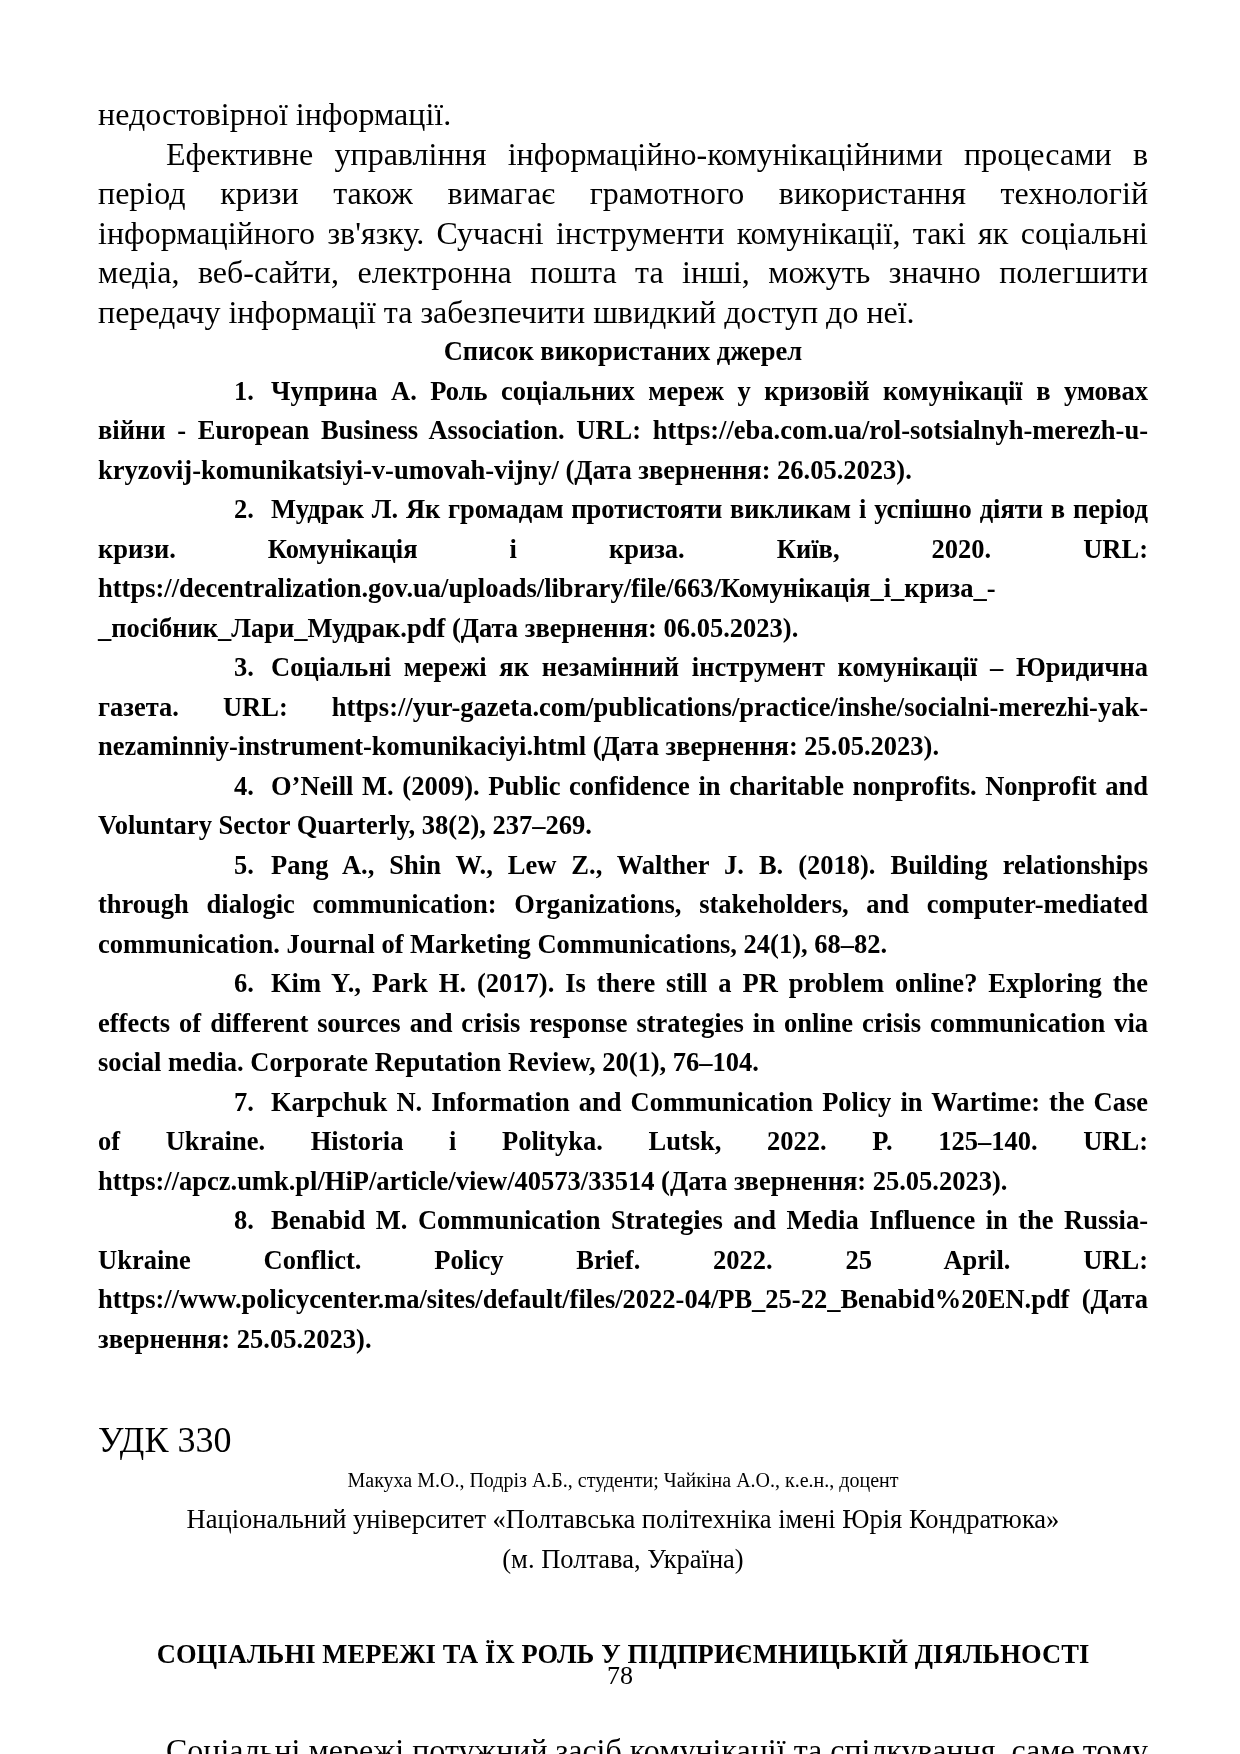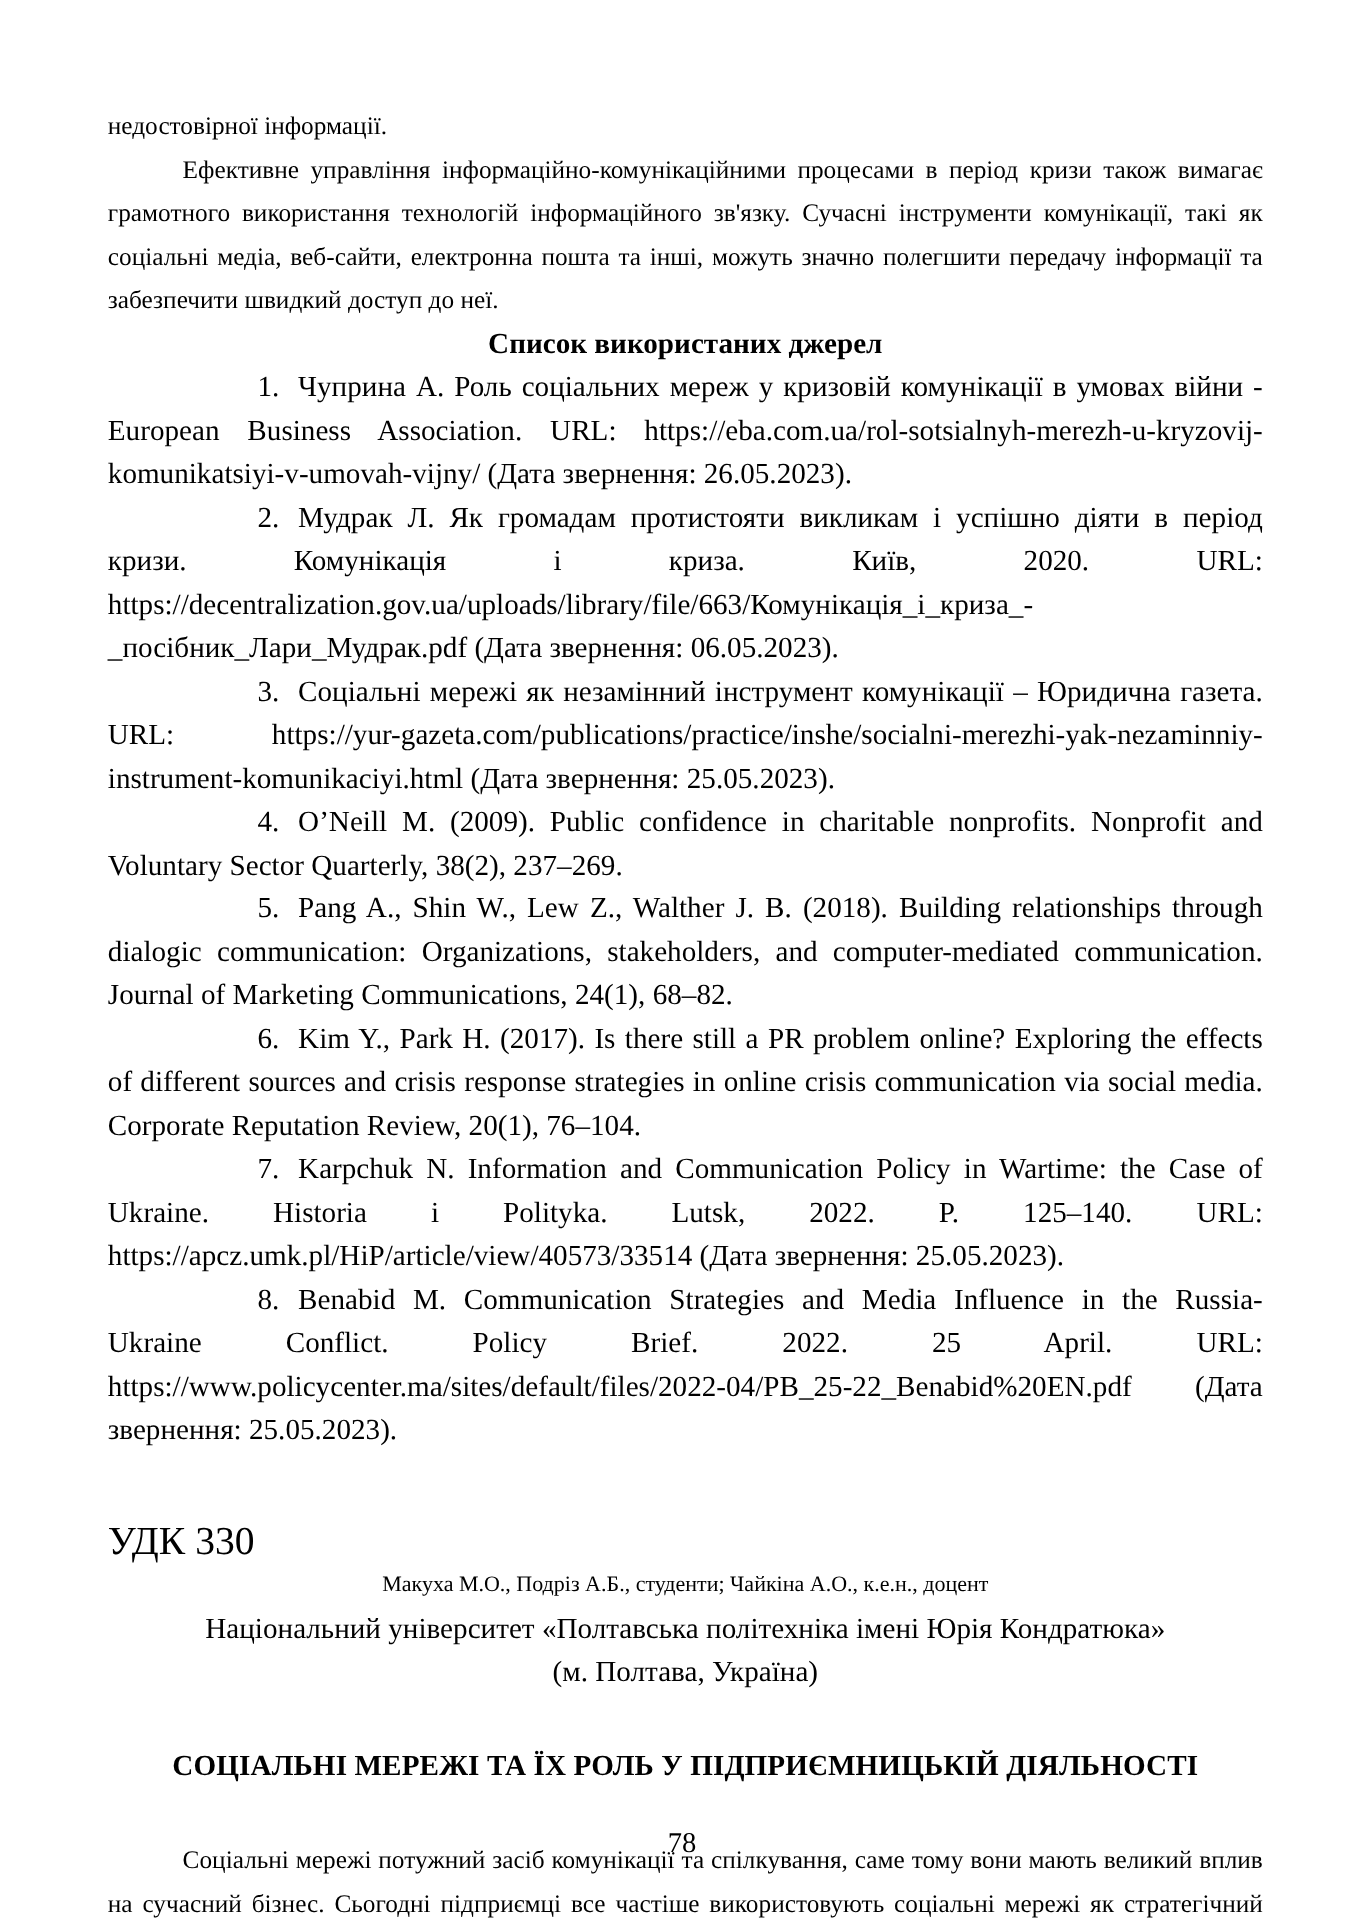--- a/index.html
+++ b/index.html
@@ -23,21 +23,21 @@
     width: 1240px;
     height: 1754px;
     box-sizing: border-box;
     padding: 95px 92px 60px 98px;
   }
   .content {
     width: 1050px;
   }
   p.para {
     margin: 0;
-    font-size: 23px;
+    font-size: 32px;
     line-height: 39.5px;
     text-align: justify;
     text-justify: inter-word;
     hyphens: none;
   }
   p.para.indent {
     text-indent: 68px;
   }
   p.nowrap-first {
     text-indent: 0;
@@ -49,20 +49,21 @@
     font-weight: bold;
     text-align: center;
   }
   .ref-item {
     margin: 0;
     font-size: 26.5px;
     line-height: 39.5px;
     text-align: justify;
     text-justify: inter-word;
     text-indent: 68px;
+    font-weight: bold;
   }
   .ref-num {
     display: inline-block;
     width: 105px;
   }
   .spacer-lg { height: 62px; }
   .spacer-md { height: 40px; }
   .udk {
     margin: 0;
     font-size: 36px;
@@ -75,21 +76,21 @@
     line-height: 39.5px;
     text-align: center;
   }
   .affiliation {
     margin: 0;
     font-size: 26.5px;
     line-height: 39.5px;
     text-align: center;
   }
   .doc-title {
-    margin: 6px;
+    margin: 16px;
     font-size: 26.5px;
     line-height: 39.5px;
     font-weight: bold;
     text-align: center;
     letter-spacing: 0.1px;
   }
   .page-number {
     position: absolute;
     left: 0;
     right: 0;

